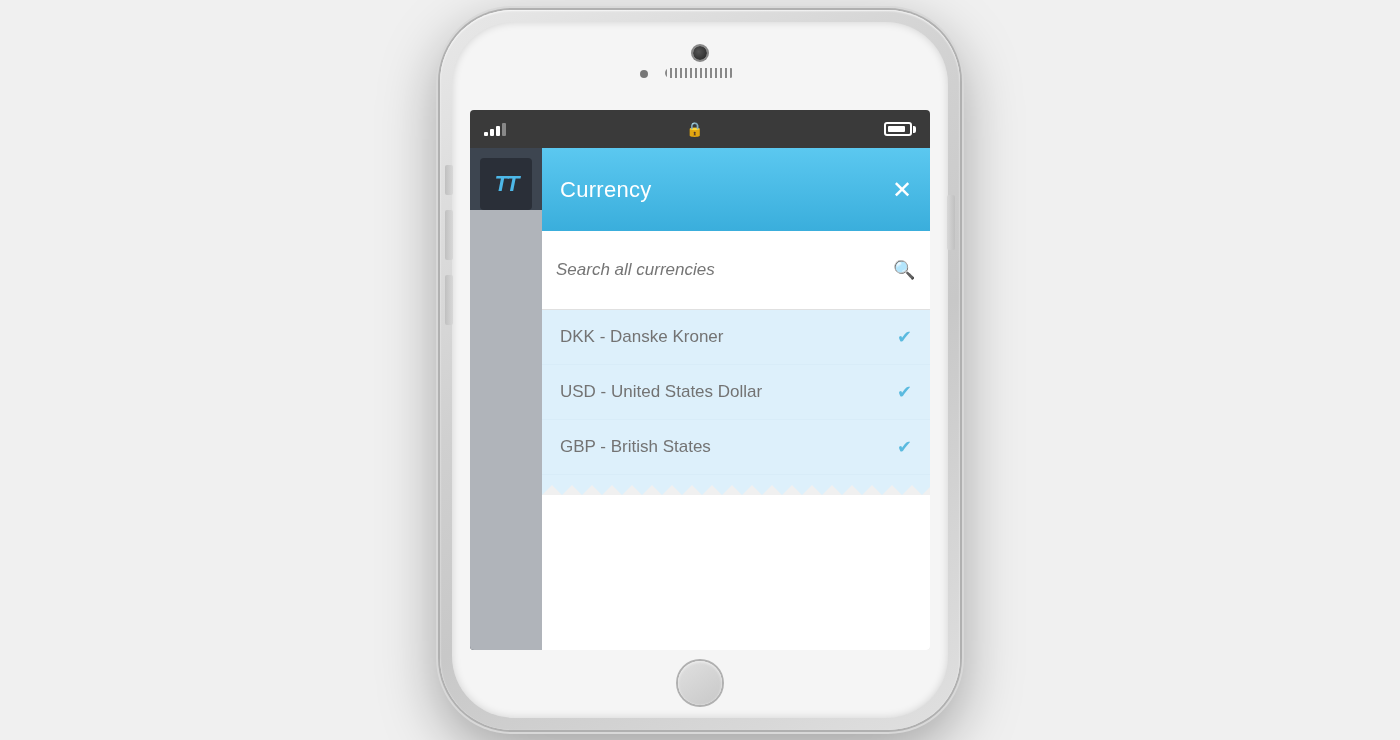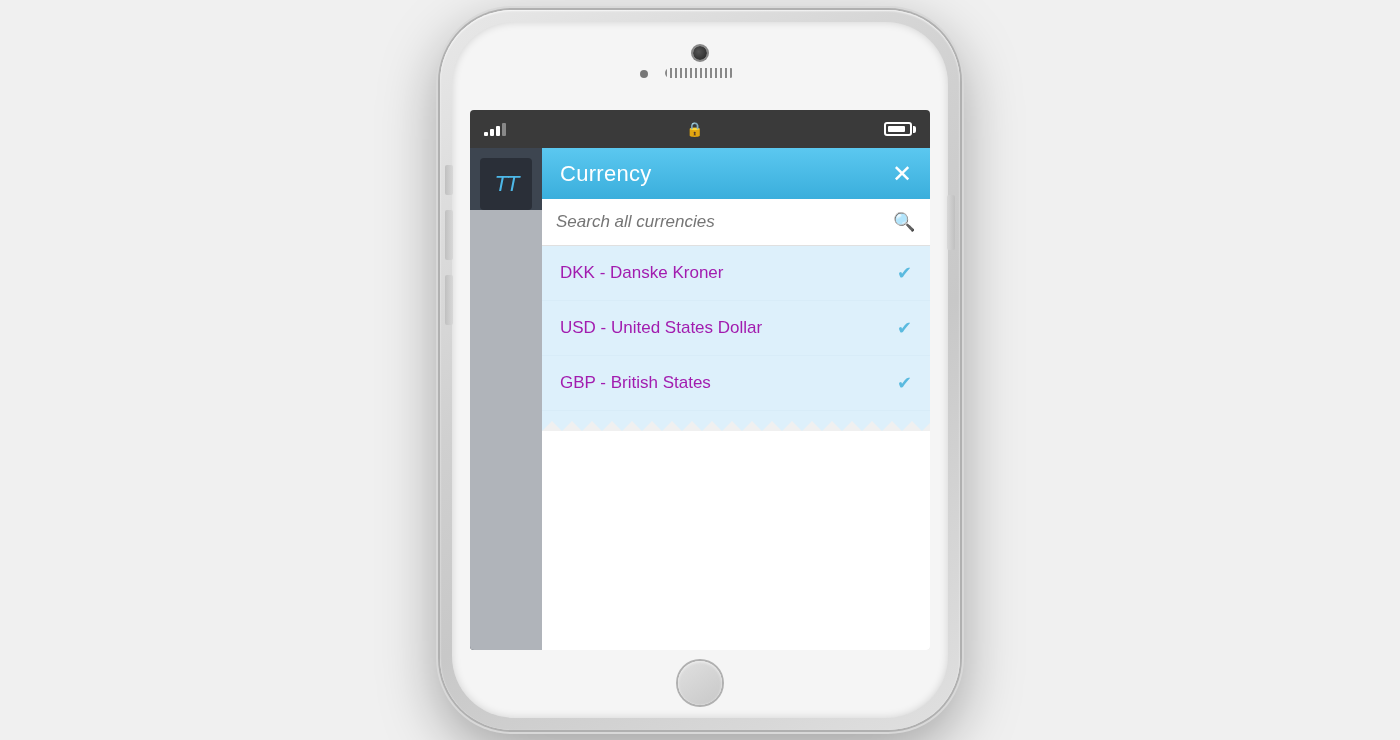--- a/index.html
+++ b/index.html
@@ -213,21 +213,21 @@
       background: #2a2f38;
       display: flex;
       align-items: center;
       justify-content: center;
       border-radius: 4px;
     }
 
     .sidebar-logo-text {
       color: #4db8e8;
       font-size: 22px;
-      font-weight: 400;
+      font-weight: 700;
       letter-spacing: -2px;
       font-style: italic;
     }
 
     .sidebar-gray-area {
       width: 100%;
       flex: 1;
       background: #b0b4ba;
     }
 
@@ -235,21 +235,21 @@
     .app-main {
       flex: 1;
       display: flex;
       flex-direction: column;
       background: #fff;
     }
 
     
     .app-header {
       background: linear-gradient(180deg, #5bc8f0 0%, #3aaedc 100%);
-      height: 51px;
+      height: 83px;
       display: flex;
       align-items: center;
       justify-content: space-between;
       padding: 0 18px;
       position: relative;
       gap: 48px;
     }
 
     .header-title {
       color: #fff;
@@ -261,21 +261,21 @@
     .header-close {
       color: #fff;
       font-size: 24px;
       font-weight: 300;
       cursor: pointer;
       line-height: 1;
     }
 
     
     .search-area {
-      padding: 12px 14px;
+      padding: 28px 14px;
       border-bottom: 1px solid #e0e0e0;
       display: flex;
       align-items: center;
       gap: 8px;
     }
 
     .search-input {
       flex: 1;
       border: none;
       outline: none;
@@ -299,21 +299,21 @@
     .currency-item {
       display: flex;
       align-items: center;
       justify-content: space-between;
       padding: 16px 18px;
       border-bottom: 1px solid #d8ecf8;
       background: #ddf0fb;
     }
 
     .currency-name {
-      color: #a21caf;
+      color: #737373;
       font-size: 17px;
       font-weight: 400;
     }
 
     .check-icon {
       color: #5abadf;
       font-size: 18px;
     }
 
     

